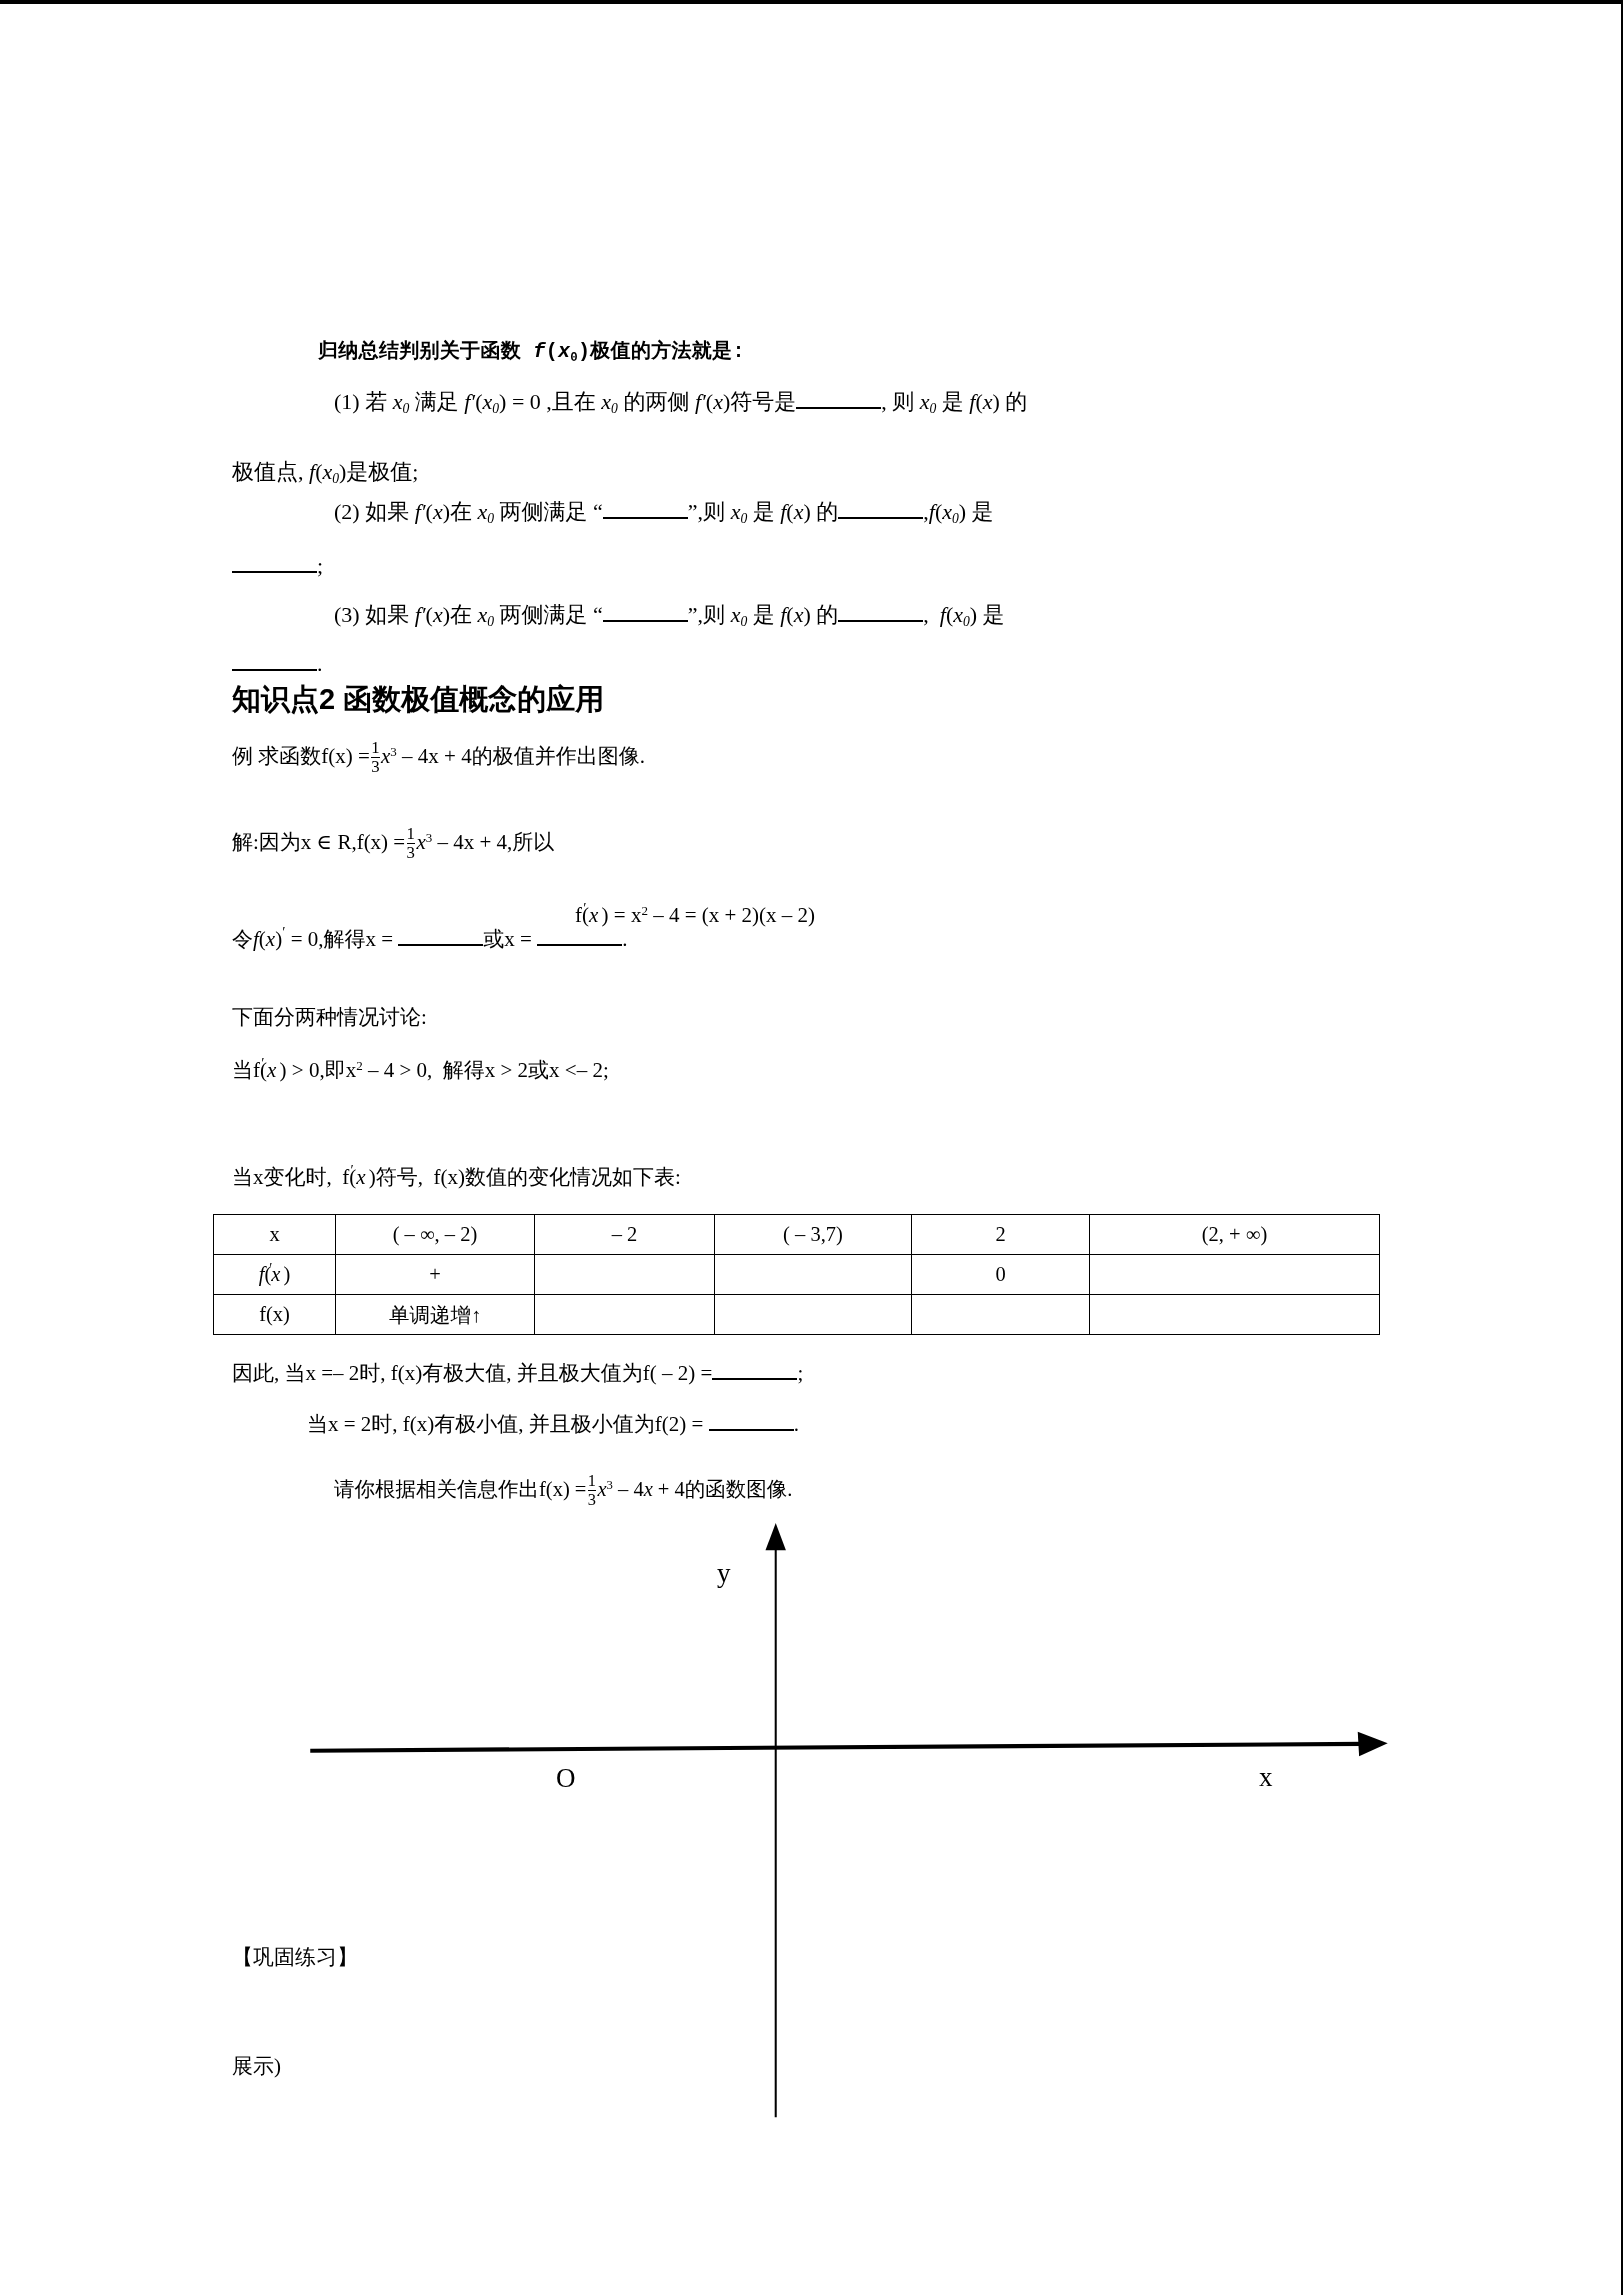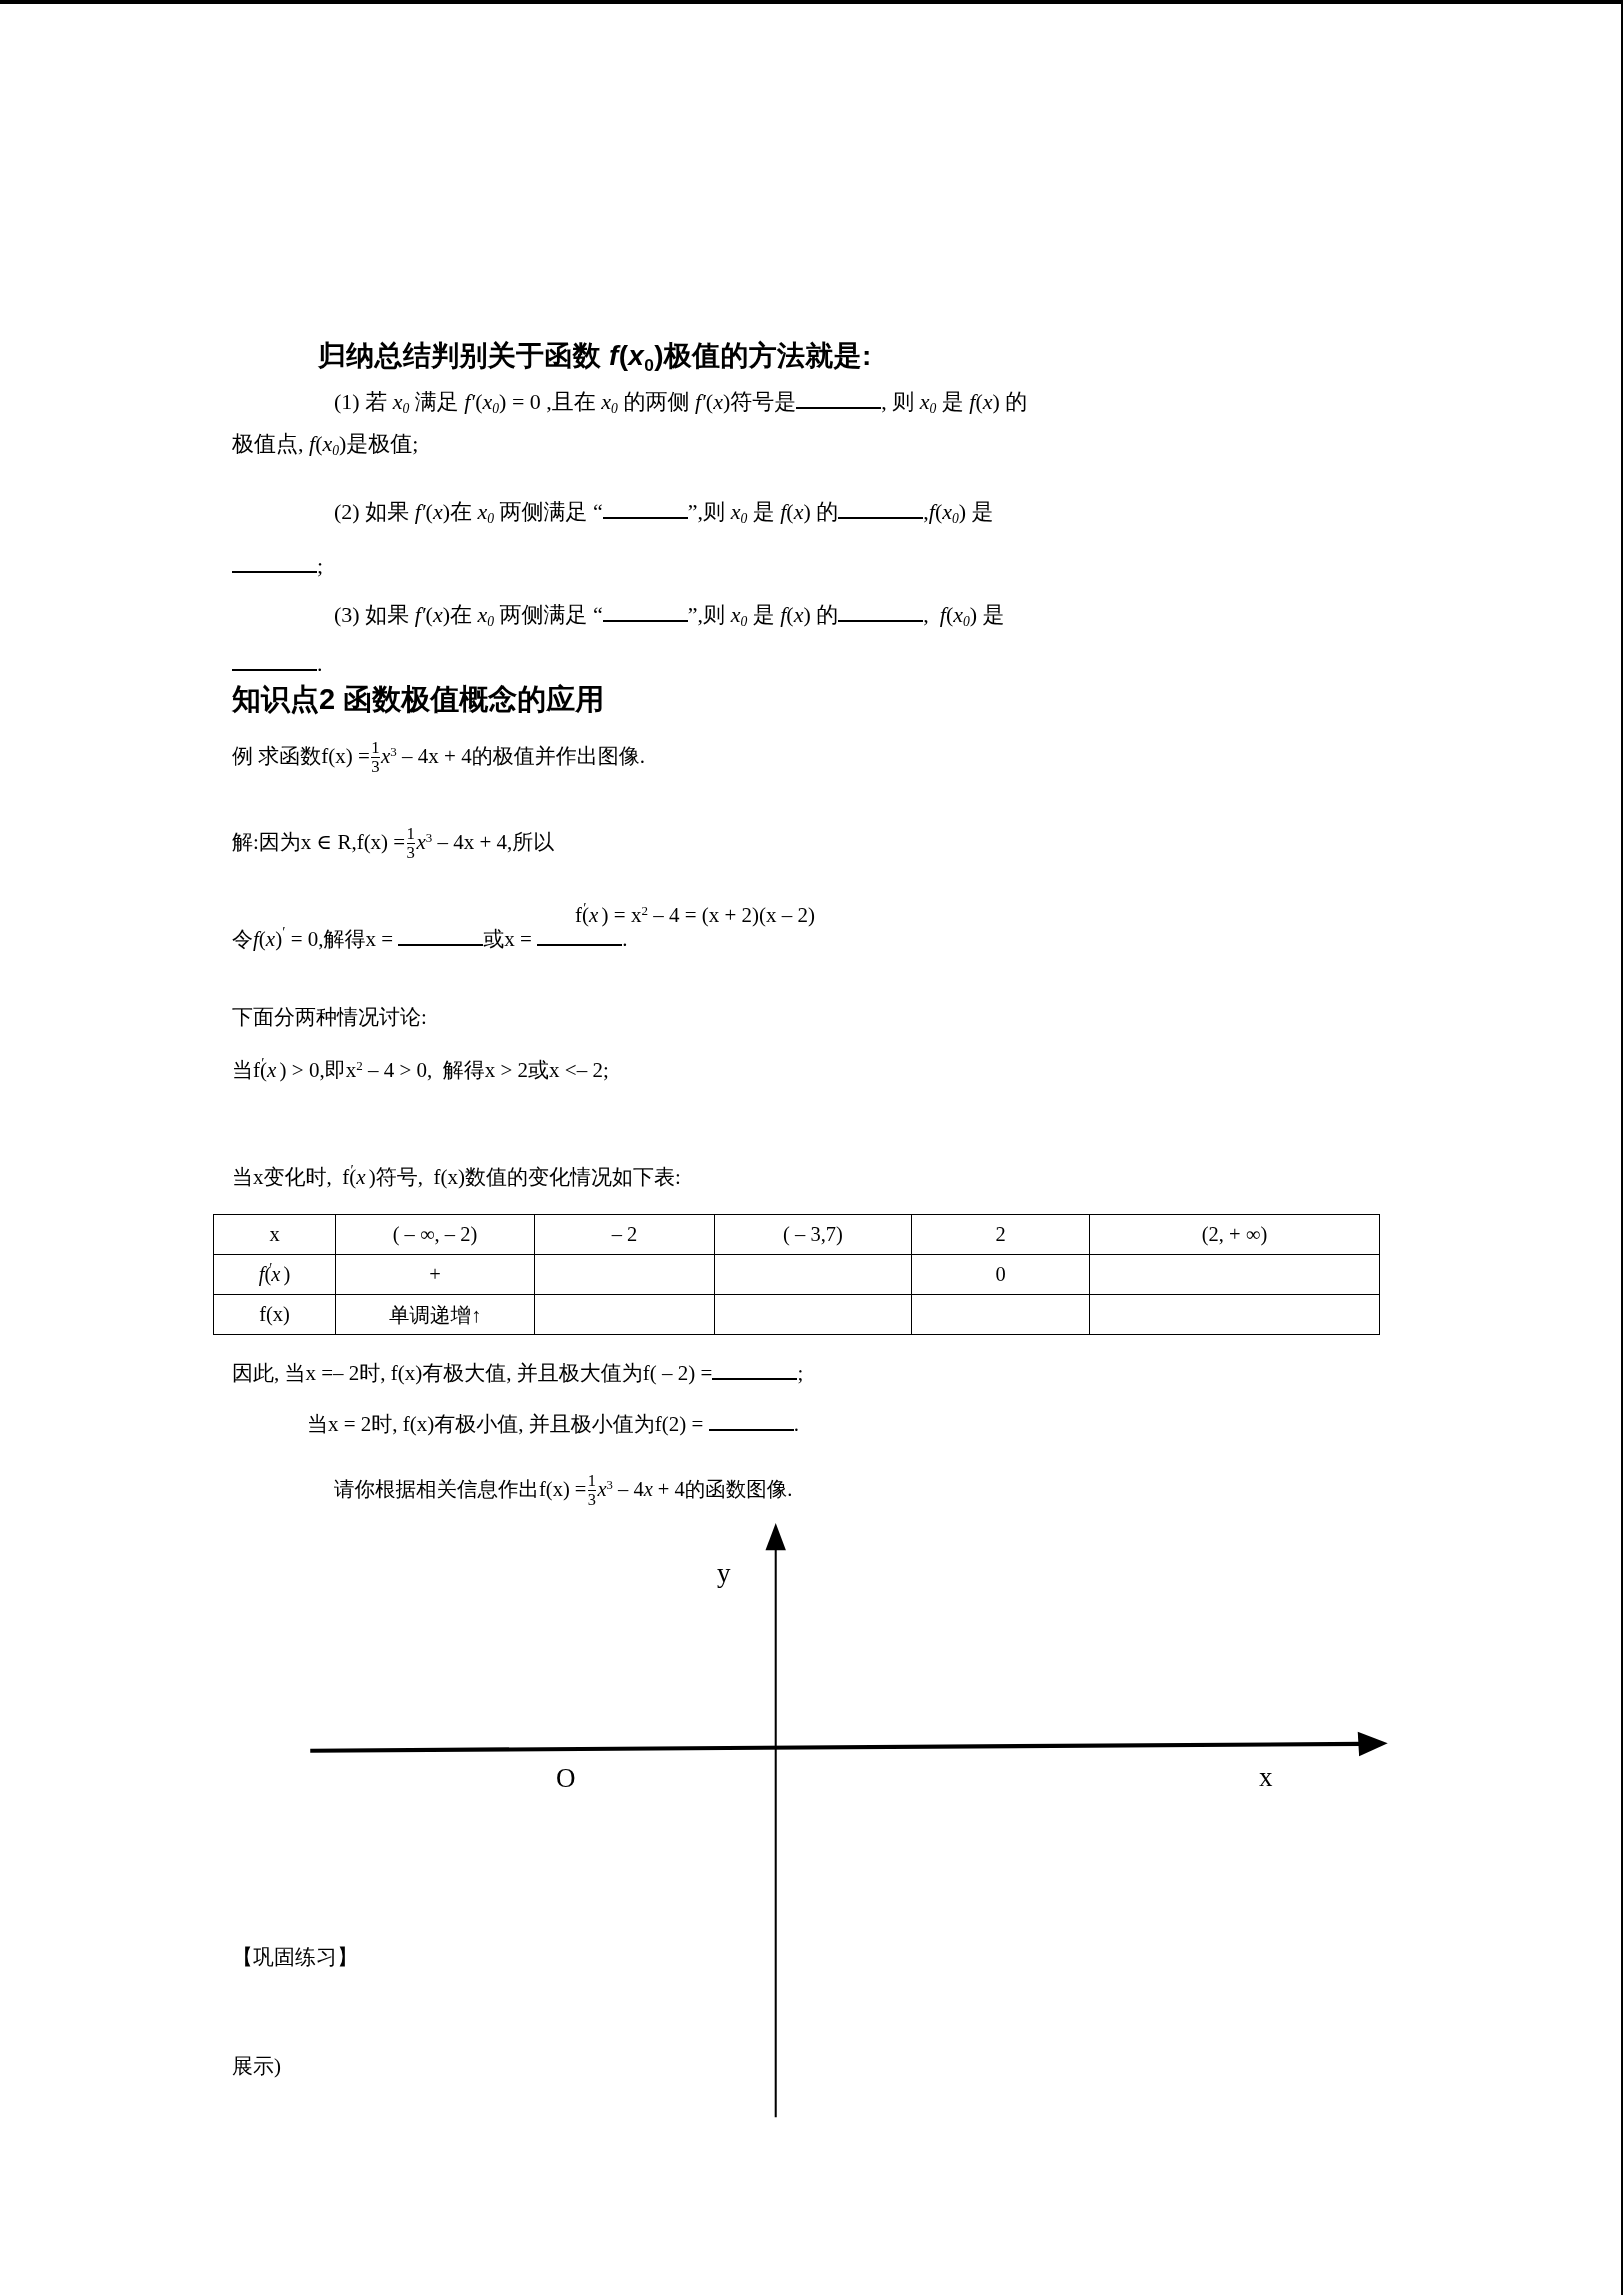--- a/index.html
+++ b/index.html
@@ -20,23 +20,23 @@
     border-top: 4.8px solid #000;
     border-right: 2px solid #000;
     box-sizing: border-box;
   }
 
   
   .abs { position: absolute; white-space: nowrap; }
   .serif { font-family: "Liberation Serif", "DejaVu Serif", serif; }
 
   .lead-title {
-    font-family: Liberation Sans, sans-serif;
+    font-family: Liberation Mono, monospace;
     font-weight: bold;
-    font-size: 28px;
+    font-size: 20px;
     letter-spacing: 0.3px;
   }
   .body-line {
     font-size: 22px;
     line-height: 1.1;
   }
   .big-line {
     font-size: 21px;
     line-height: 1.1;
   }
@@ -127,21 +127,21 @@
 
 <div id="page">
 
   <div class="abs lead-title" style="left:318px; top:333px;">
     <span>归纳总结判别关于函数 <i>f</i>(<i>x</i><span class="subn">0</span>)极值的方法就是:</span>
   </div>
 
   <div class="abs body-line" style="left:334px; top:386px;">
     <span class="mup">(1)</span> 若&nbsp;<span class="mi">x</span><span class="sub">0</span>&nbsp;满足&nbsp;<span class="mi">f</span><span class="prime">′</span>(<span class="mi">x</span><span class="sub">0</span>) = 0&nbsp;,且在&nbsp;<span class="mi">x</span><span class="sub">0</span>&nbsp;的两侧&nbsp;<span class="mi">f</span><span class="prime">′</span>(<span class="mi">x</span>)符号是<span class="blank bl-m"></span>,&nbsp;则&nbsp;<span class="mi">x</span><span class="sub">0</span>&nbsp;是&nbsp;<span class="mi">f</span>(<span class="mi">x</span>)&nbsp;的
   </div>
-  <div class="abs body-line" style="left:232px; top:428px;">
+  <div class="abs body-line" style="left:232px; top:456px;">
     极值点,&nbsp;<span class="mi">f</span>(<span class="mi">x</span><span class="sub">0</span>)是极值;
   </div>
 
   <div class="abs body-line" style="left:334px; top:496px;">
     <span class="mup">(2)</span> 如果&nbsp;<span class="mi">f</span><span class="prime">′</span>(<span class="mi">x</span>)在&nbsp;<span class="mi">x</span><span class="sub">0</span>&nbsp;两侧满足&nbsp;“<span class="blank bl-m"></span>”,则&nbsp;<span class="mi">x</span><span class="sub">0</span>&nbsp;是&nbsp;<span class="mi">f</span>(<span class="mi">x</span>)&nbsp;的<span class="blank bl-m"></span>,<span class="mi">f</span>(<span class="mi">x</span><span class="sub">0</span>)&nbsp;是
   </div>
   <div class="abs body-line" style="left:232px; top:550px;">
     <span class="blank bl-m"></span>;
   </div>
 

